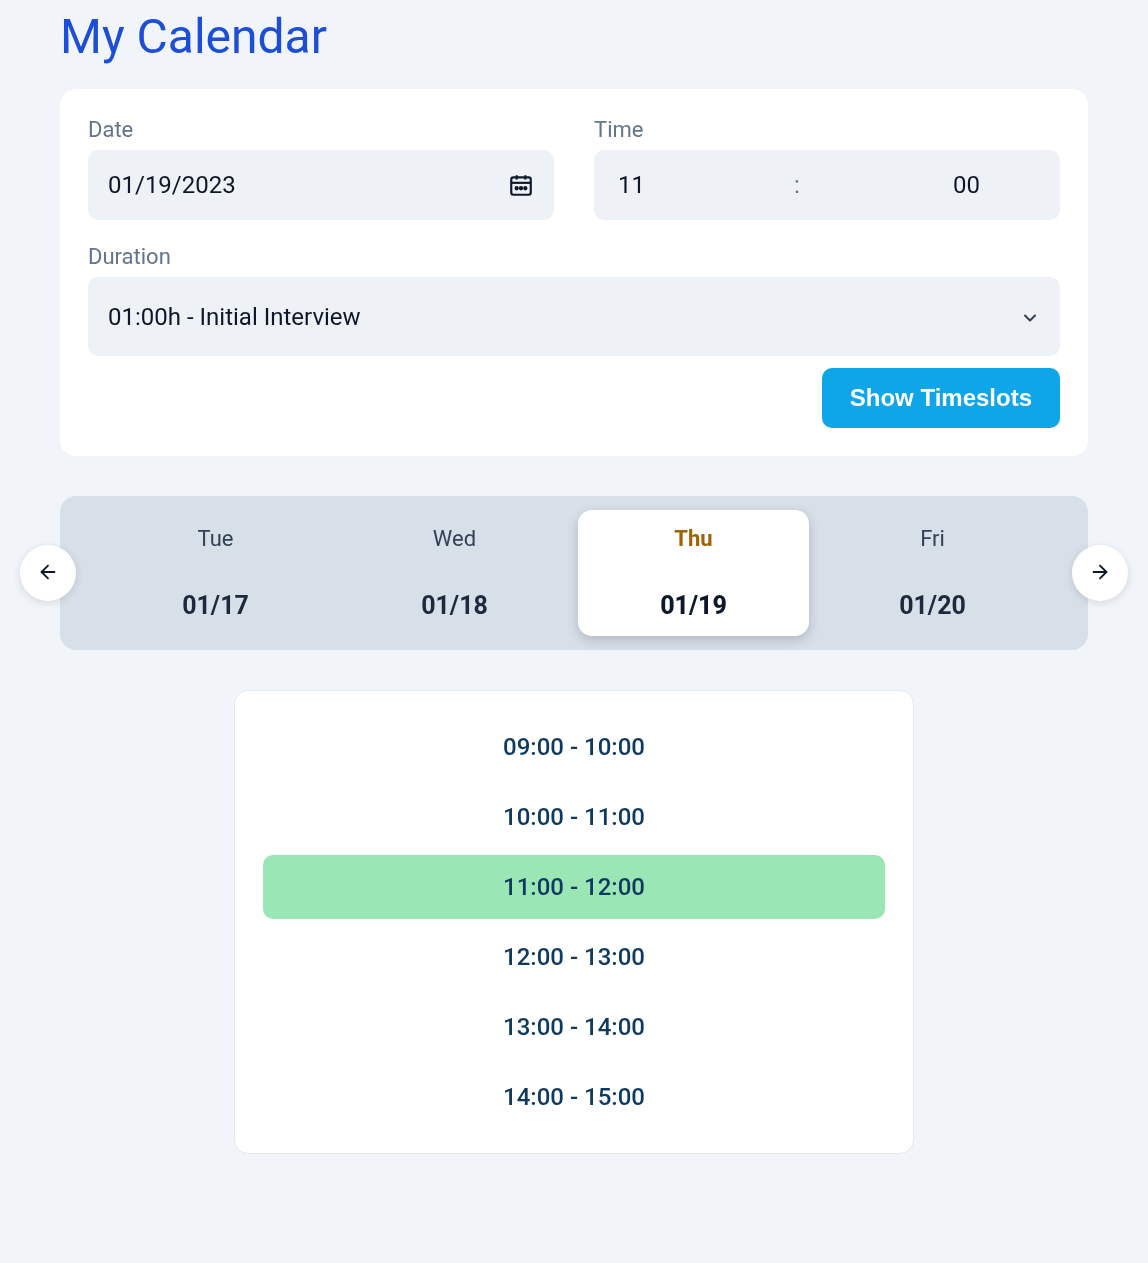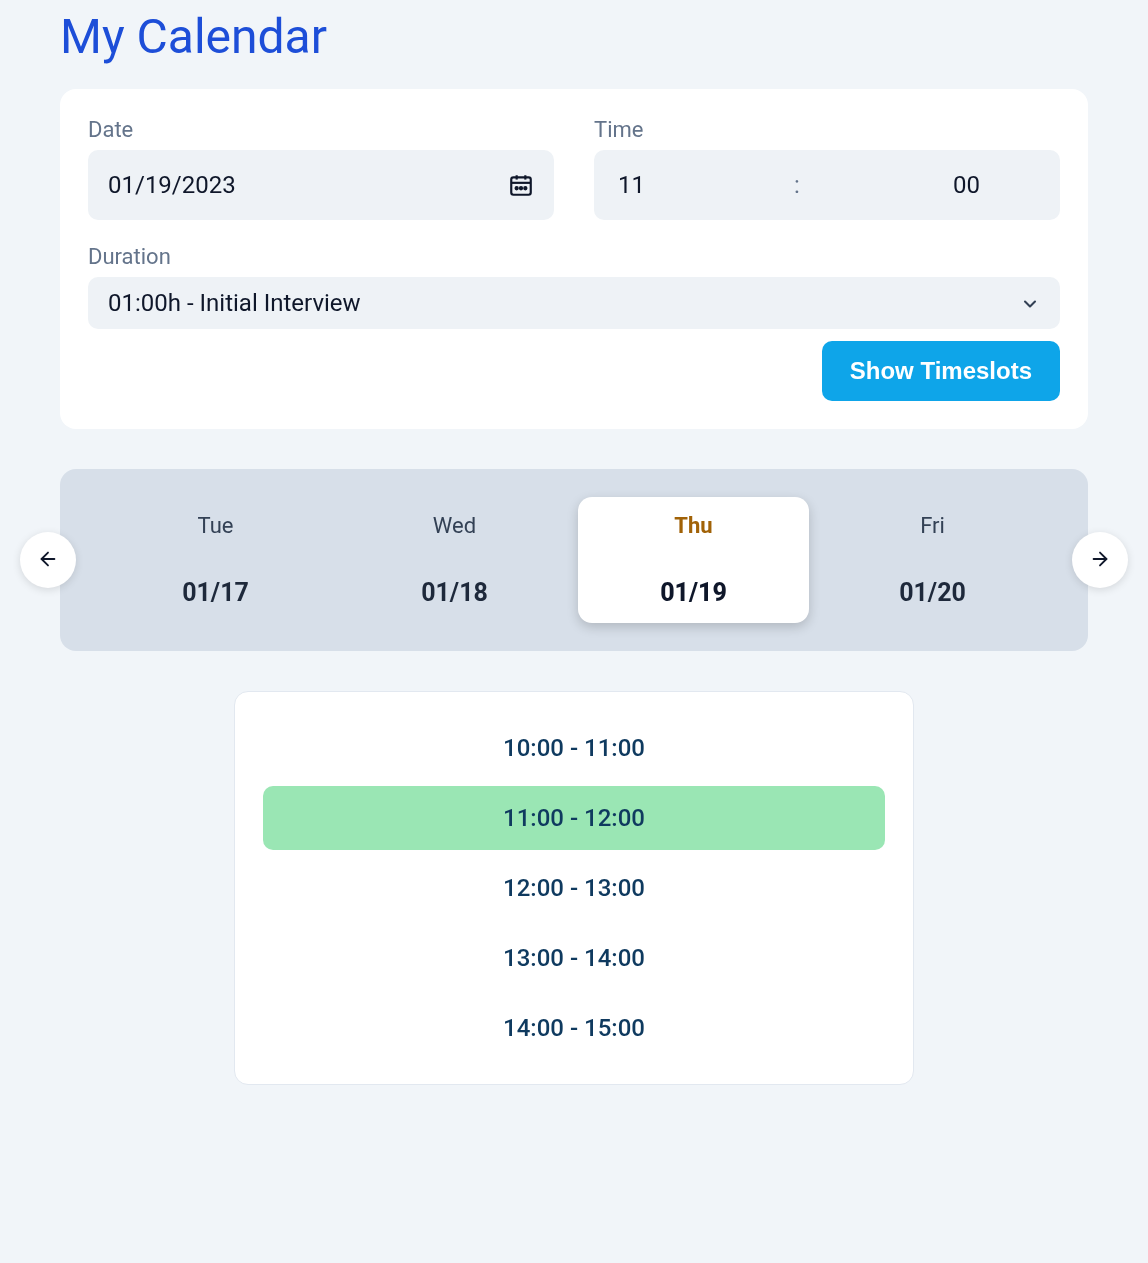--- a/index.html
+++ b/index.html
@@ -68,21 +68,21 @@
     .time-colon { padding: 0 8px; color: #64748b; }
     .duration-row { margin-bottom: 12px; }
     .select-box {
       background: #eef2f6;
       border-radius: 10px;
       padding: 16px 20px;
       display: flex;
       align-items: center;
       font-size: 24px;
       color: #0f172a;
-      height: 52px;
+      height: 79px;
       justify-content: space-between;
     }
     .chevron-icon {
       width: 20px;
       height: 20px;
       display: inline-flex;
     }
     .button-row {
       display: flex;
       justify-content: flex-end;
@@ -98,21 +98,21 @@
       cursor: pointer;
     }
     .day-strip-wrapper {
       position: relative;
       margin-bottom: 40px;
     }
     .day-strip {
       background: #d7dfe9;
       border-radius: 16px;
       display: flex;
-      padding: 28px 40px;
+      padding: 14px 40px;
       gap: 8px;
     }
     .day-cell {
       flex: 1;
       text-align: center;
       padding: 16px 8px;
       border-radius: 14px;
       cursor: pointer;
     }
     .day-cell .dow {
@@ -253,18 +253,19 @@
     <span>
       <svg viewBox="0 0 24 24" width="22" height="22" fill="none" stroke="#0f172a" stroke-width="2" stroke-linecap="round" stroke-linejoin="round">
         <line x1="5" y1="12" x2="19" y2="12"></line>
         <polyline points="12 5 19 12 12 19"></polyline>
       </svg>
     </span>
   </button>
 </div>
 
 <div class="timeslot-card" id="timeslot-card">
+    <div class="slot">09:00 - 10:00</div>
     <div class="slot">10:00 - 11:00</div>
     <div class="slot selected">11:00 - 12:00</div>
     <div class="slot">12:00 - 13:00</div>
     <div class="slot">13:00 - 14:00</div>
     <div class="slot">14:00 - 15:00</div>
   </div>
 
 </body></html>

